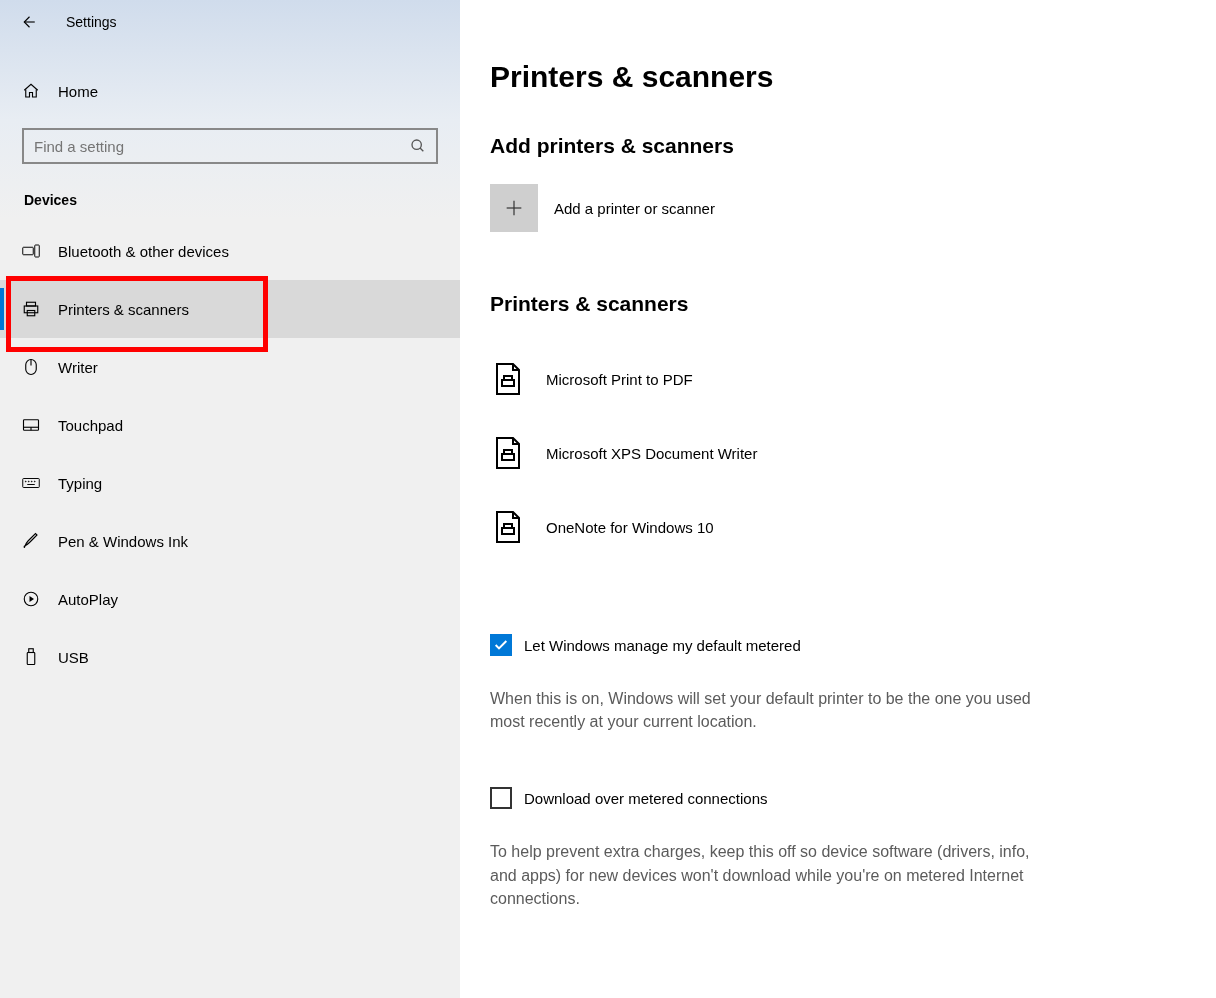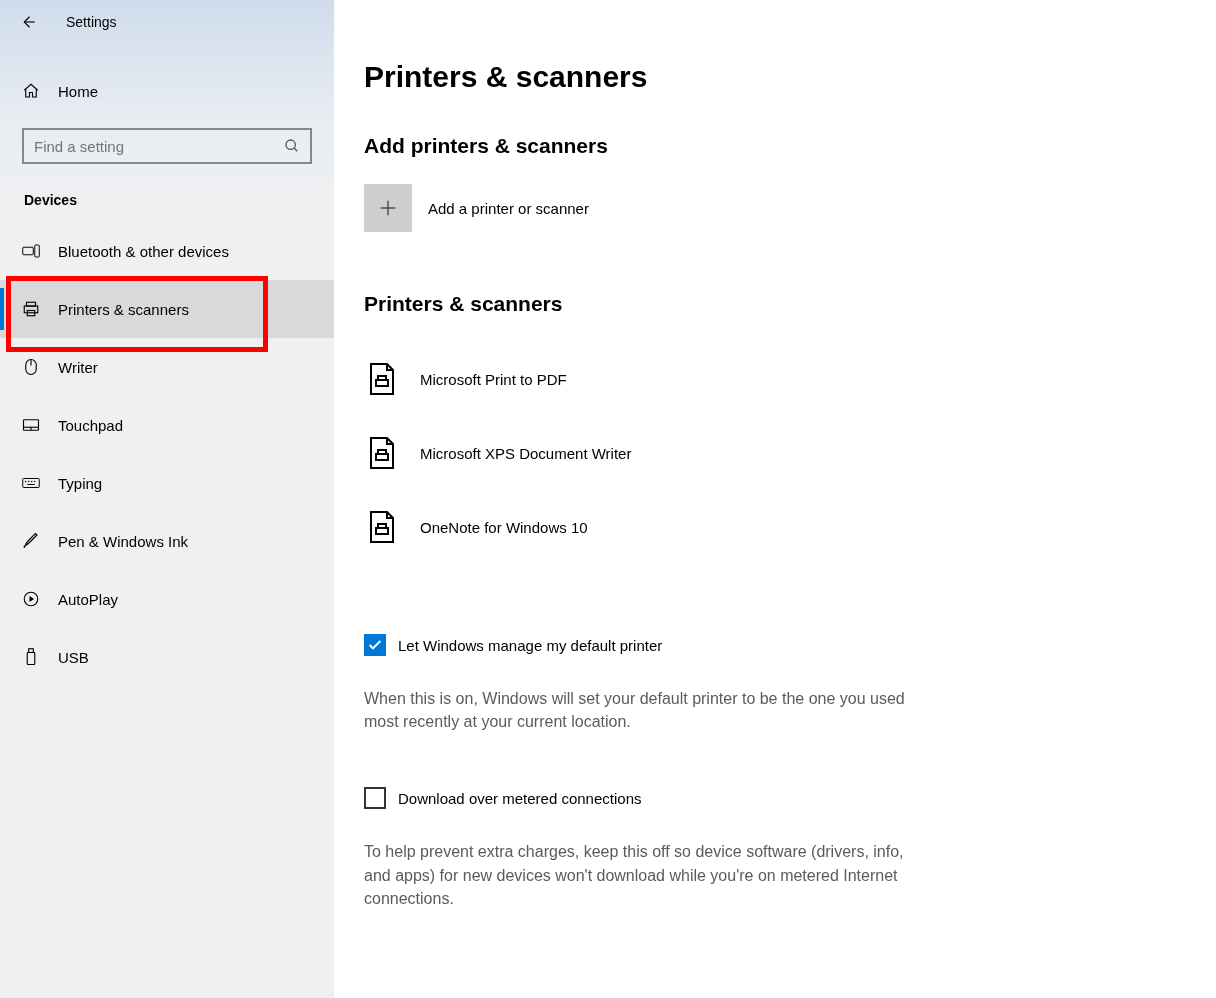--- a/index.html
+++ b/index.html
@@ -2,21 +2,21 @@
 <html><head>
 <meta charset="utf-8">
 <style>
   * { box-sizing: border-box; margin: 0; padding: 0; }
   html, body { width: 1216px; height: 998px; font-family: "Segoe UI", sans-serif; background: #fff; color: #000; overflow: hidden; }
 
   .app { display: flex; width: 100%; height: 100%; }
 
   
   .sidebar {
-    width: 334px;
+    width: 460px;
     height: 100%;
     background: linear-gradient(to bottom, #d0dcec 0%, #e8edf3 120px, #f0f0f0 220px, #f0f0f0 100%);
     display: flex;
     flex-direction: column;
   }
   .sb-header { display: flex; align-items: center; height: 44px; padding-left: 18px; gap: 28px; }
   .back-btn { width: 20px; height: 20px; display: flex; align-items: center; justify-content: center; cursor: pointer; }
   .sb-title { font-size: 14px; }
 
   .sb-home { display: flex; align-items: center; padding-left: 22px; height: 42px; margin-top: 26px; gap: 18px; cursor: pointer; }
@@ -243,21 +243,21 @@
         <span class="plabel">OneNote for Windows 10</span>
       </div>
     </div>
 
     <div class="check-row">
       <div class="checkbox checked">
         <svg width="16" height="16" viewBox="0 0 24 24" fill="none" stroke="#fff" stroke-width="3">
             <path d="M4 12l5 5L20 6"></path>
           </svg>
       </div>
-      <span class="check-label">Let Windows manage my default printer</span>
+      <span class="check-label">Let Windows manage my default metered</span>
     </div>
     <p class="help-text">When this is on, Windows will set your default printer to be the one you used most recently at your current location.</p>
 
     <div class="check-row">
       <div class="checkbox"></div>
       <span class="check-label">Download over metered connections</span>
     </div>
     <p class="help-text">To help prevent extra charges, keep this off so device software (drivers, info, and apps) for new devices won't download while you're on metered Internet connections.</p>
 
   </div>

